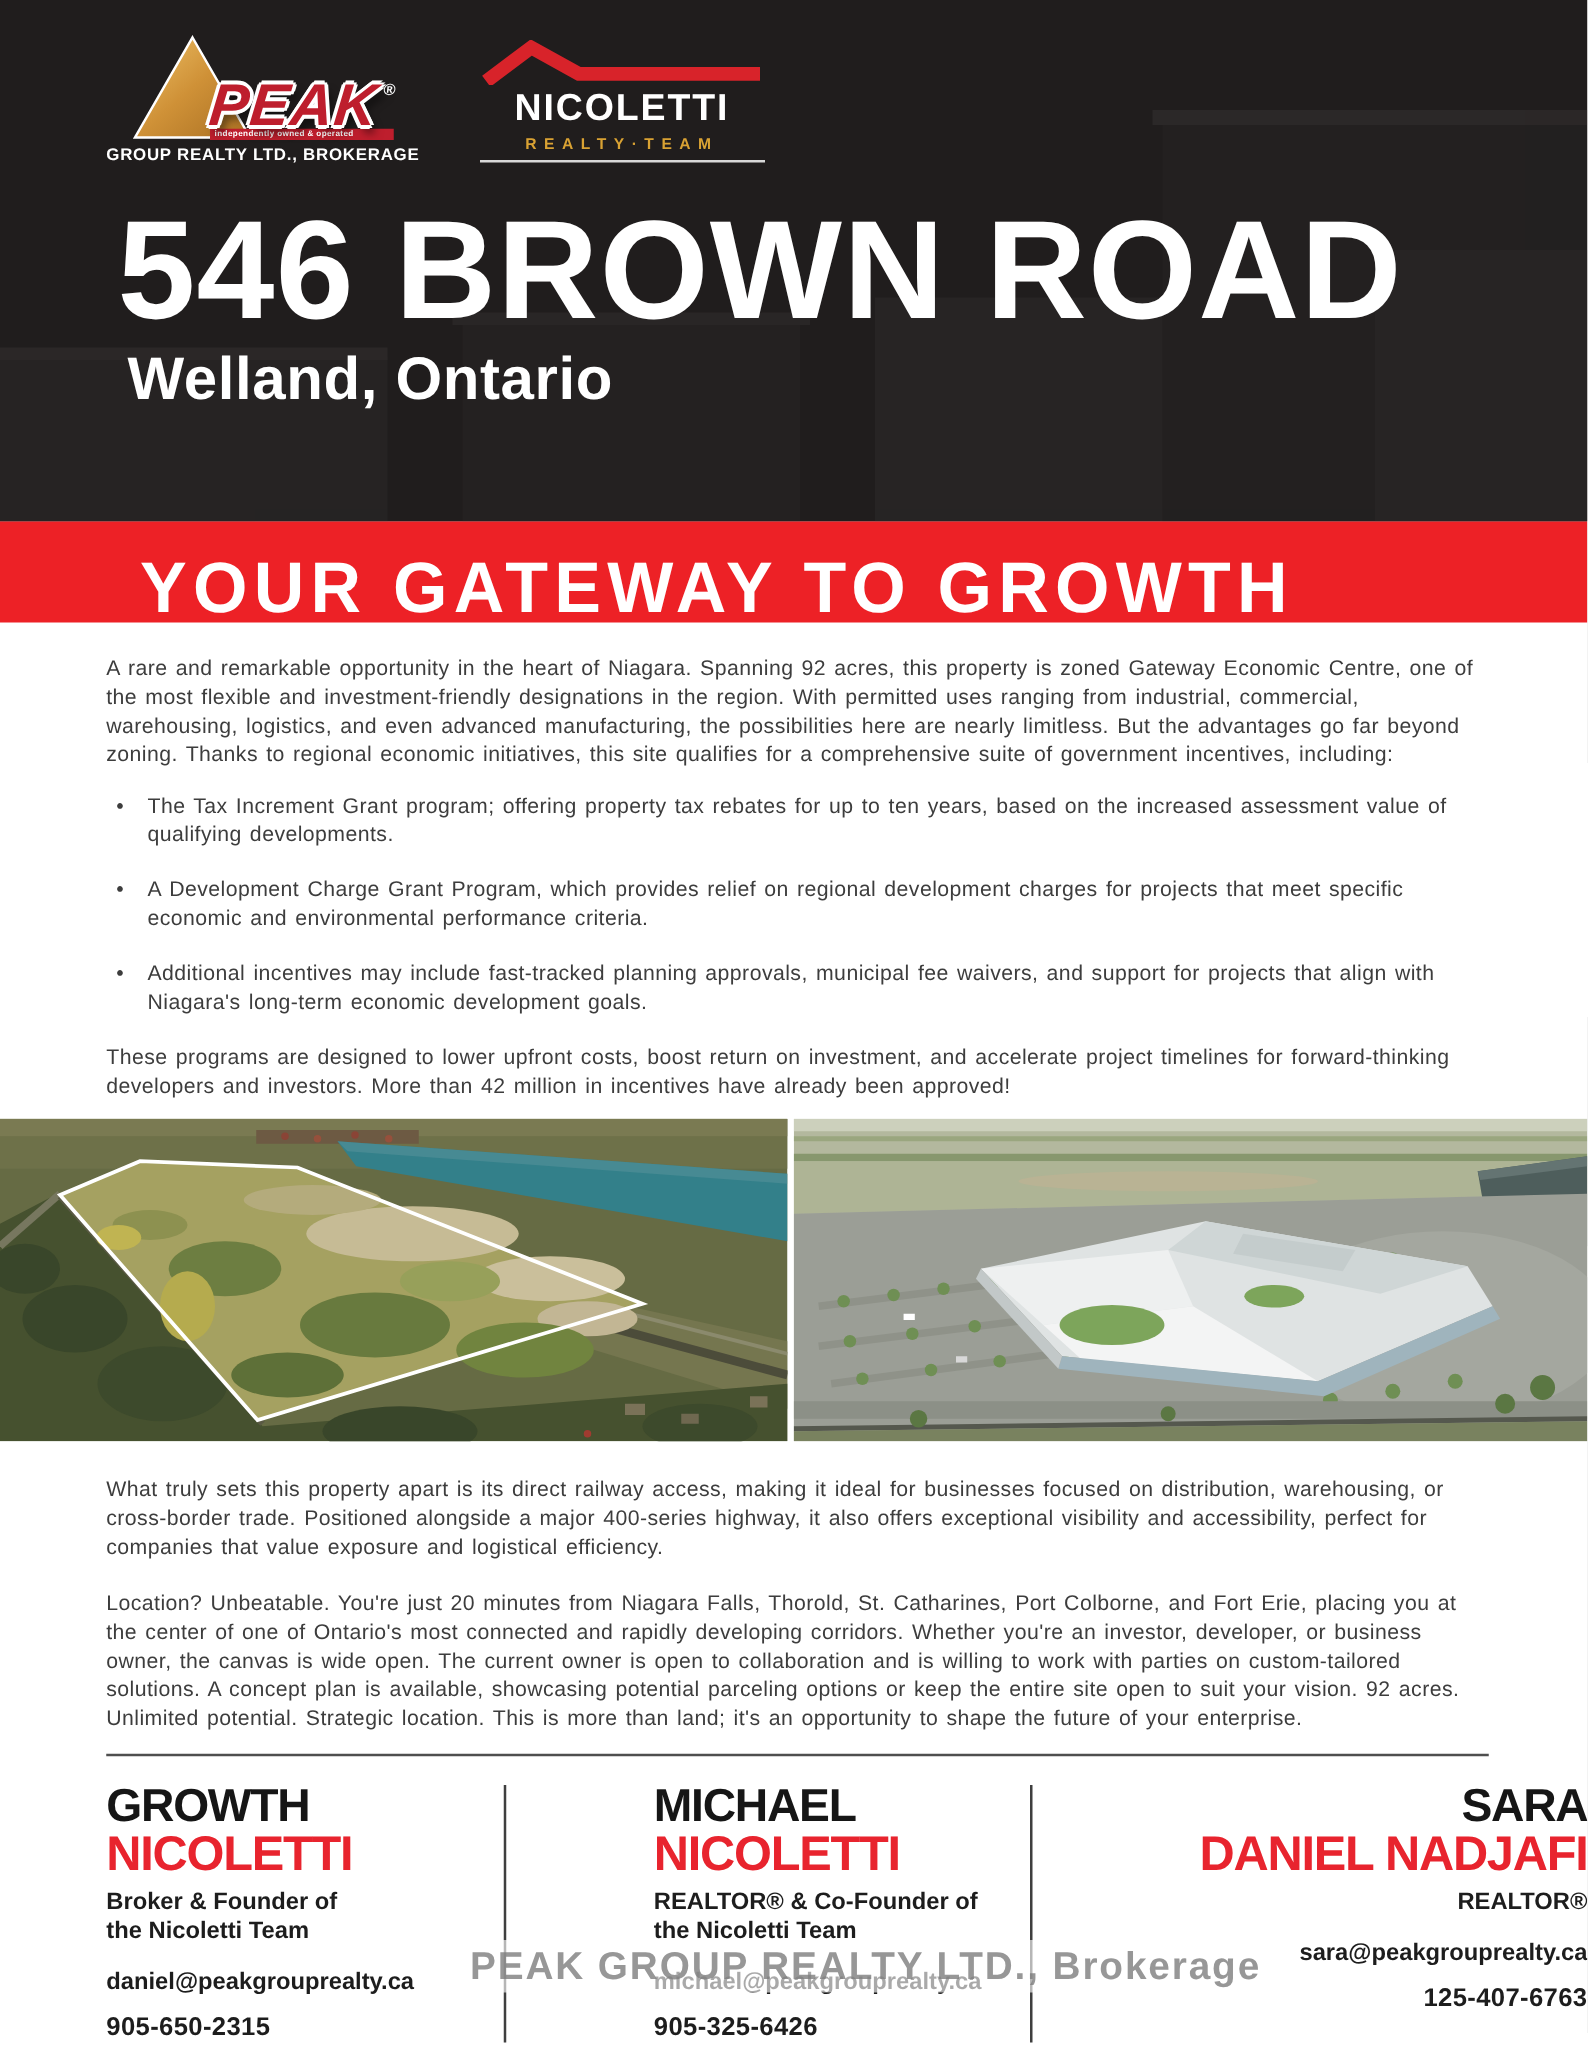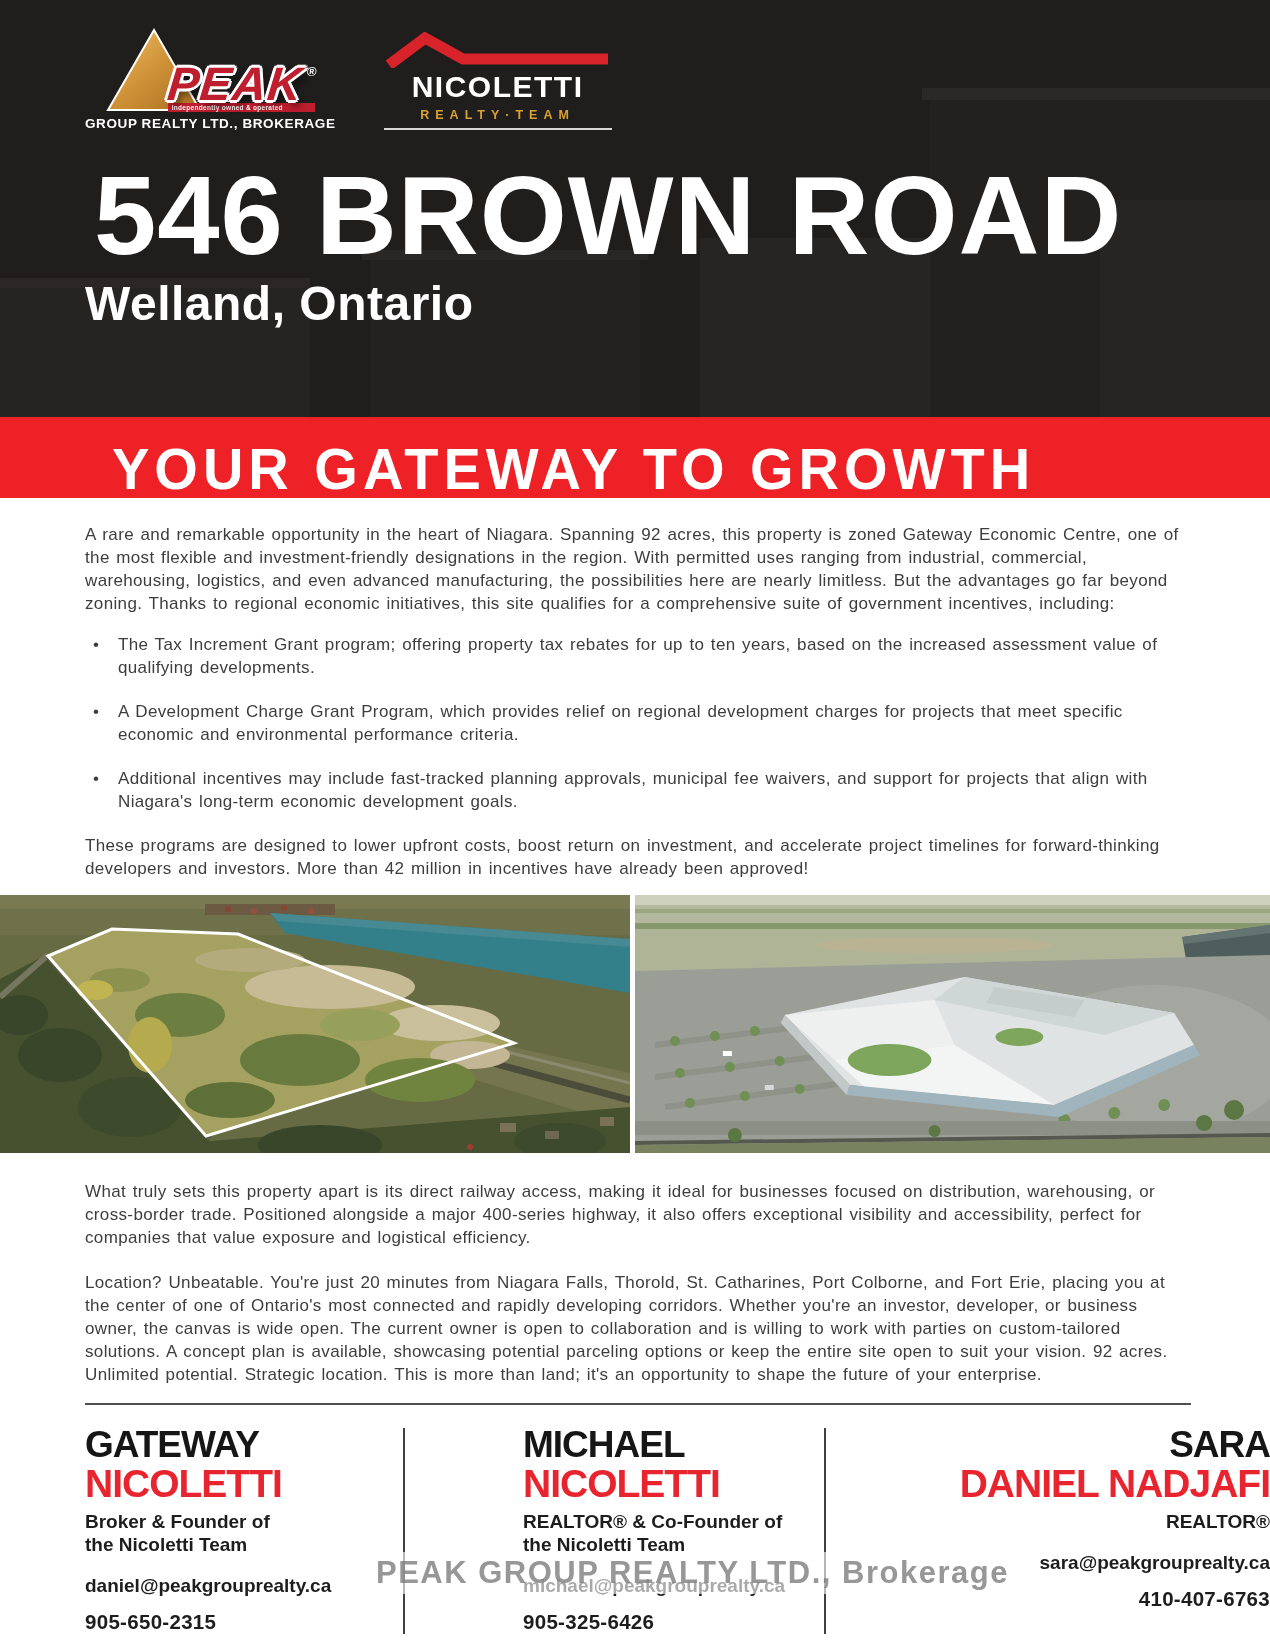--- a/index.html
+++ b/index.html
@@ -28,21 +28,21 @@
   .peak-brokerage{color:#fff;font-size:13.5px;font-weight:700;letter-spacing:.6px;margin-top:4px;white-space:nowrap;}
   .nicoletti-logo{display:flex;flex-direction:column;align-items:center;padding-top:4px;}
   .nico-name{color:#fff;font-size:30px;font-weight:900;letter-spacing:1.5px;line-height:1;margin-top:4px;white-space:nowrap;}
   .nico-team{color:#d9a233;font-size:12.5px;font-weight:800;letter-spacing:6px;margin-top:6px;white-space:nowrap;}
   .nico-underline{width:100%;border-bottom:2px solid #d8d8d8;margin-top:6px;}
   .hero-title{
     position:absolute;left:94px;top:160px;margin:0;color:#fff;
     font-size:112px;font-weight:900;letter-spacing:1px;line-height:1;white-space:nowrap;
   }
   .hero-subtitle{
-    position:absolute;left:85px;top:278px;margin:0;color:#fff;
+    position:absolute;left:102px;top:278px;margin:0;color:#fff;
     font-size:48px;font-weight:700;letter-spacing:.5px;line-height:1.1;
   }
   
   .banner{
     width:100%;height:81px;background:#ed2126;display:flex;align-items:flex-end;
     box-sizing:border-box;padding-left:112px;
   }
   .banner-headline{color:#fff;font-size:56px;font-weight:900;letter-spacing:5px;line-height:1;white-space:nowrap;transform:scaleY(1.02);transform-origin:left center;}
   
   .content{padding:0 80px 0 85px;color:#3d3d3d;}
@@ -271,21 +271,21 @@
 
   <div class="content">
     <p class="p-railway">What truly sets this property apart is its direct railway access, making it ideal for businesses focused on distribution, warehousing, or cross-border trade. Positioned alongside a major 400-series highway, it also offers exceptional visibility and accessibility, perfect for companies that value exposure and logistical efficiency.</p>
     <p class="p-location">Location? Unbeatable. You're just 20 minutes from Niagara Falls, Thorold, St. Catharines, Port Colborne, and Fort Erie, placing you at the center of one of Ontario's most connected and rapidly developing corridors. Whether you're an investor, developer, or business owner, the canvas is wide open. The current owner is open to collaboration and is willing to work with parties on custom-tailored solutions. A concept plan is available, showcasing potential parceling options or keep the entire site open to suit your vision. 92 acres. Unlimited potential. Strategic location. This is more than land; it's an opportunity to shape the future of your enterprise.</p>
   </div>
 
   <div class="footer-rule"></div>
 
   <div class="agents">
     <div class="agent-col c1">
-      <div class="agent-first">GATEWAY</div>
+      <div class="agent-first">GROWTH</div>
       <div class="agent-last">NICOLETTI</div>
       <div class="agent-role">
         <div>Broker &amp; Founder of</div>
         <div>the Nicoletti Team</div>
       </div>
       <div class="agent-email">daniel@peakgrouprealty.ca</div>
       <div class="agent-phone">905-650-2315</div>
     </div>
 
     <div class="vdiv"></div>
@@ -304,19 +304,19 @@
     <div class="vdiv"></div>
 
     <div class="agent-col c3">
       <div class="agent-first">SARA</div>
       <div class="agent-last">DANIEL NADJAFI</div>
       <div class="agent-role">
         <div>REALTOR®</div>
         <div></div>
       </div>
       <div class="agent-email">sara@peakgrouprealty.ca</div>
-      <div class="agent-phone">410-407-6763</div>
+      <div class="agent-phone">125-407-6763</div>
     </div>
   </div>
 
   <div class="watermark">PEAK GROUP REALTY LTD., Brokerage</div>
 
 </div>
 
 </body></html>

